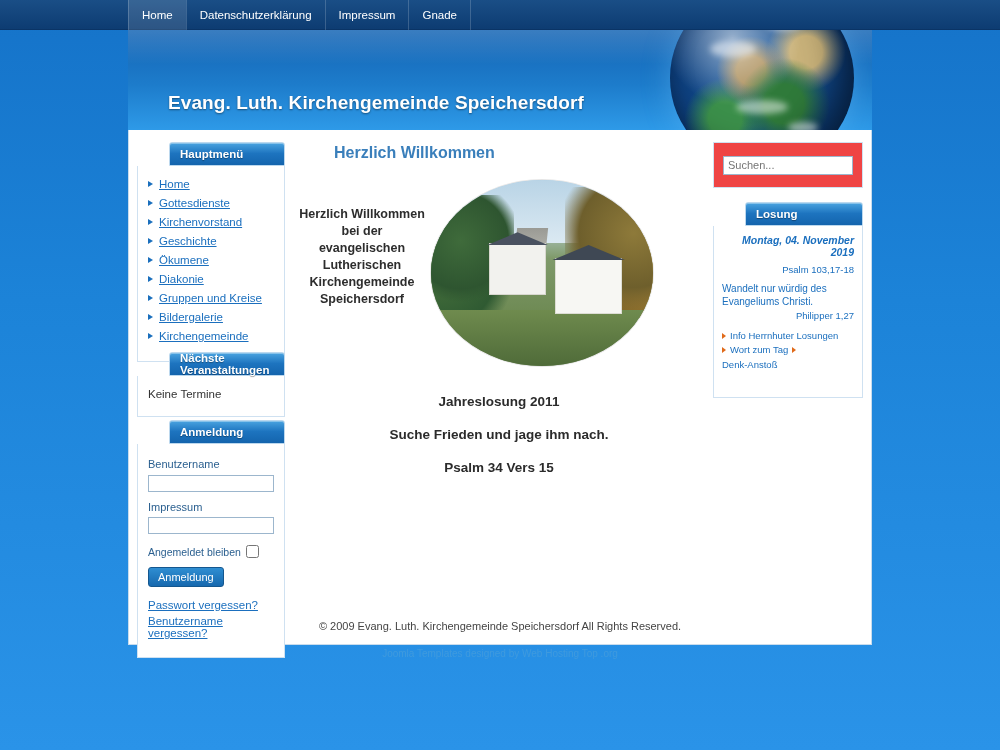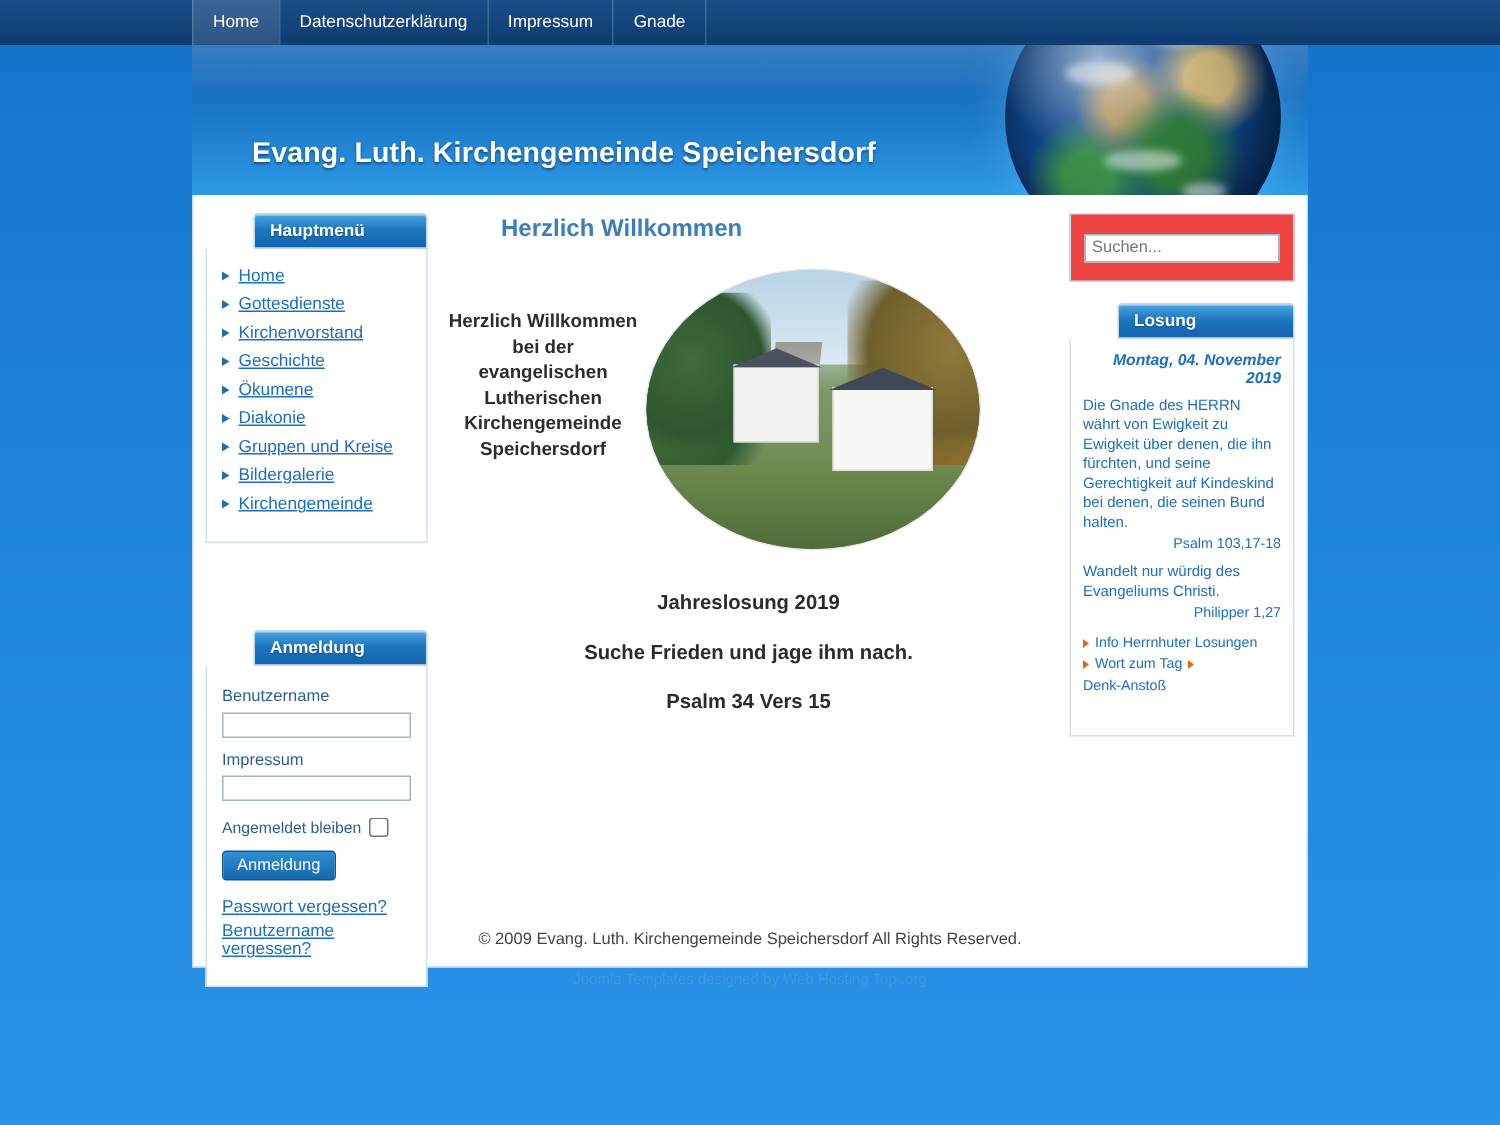--- a/index.html
+++ b/index.html
@@ -302,20 +302,28 @@
             <a>Bildergalerie</a>
           </li>
           <li>
             <span class="arrow"></span>
             <a>Kirchengemeinde</a>
           </li>
         </ul>
       </div>
     </div>
 
+    <div class="module" id="events">
+      <div class="module-head">
+        <span class="t">Nächste Veranstaltungen</span>
+      </div>
+      <div class="module-body">
+        <div class="empty">Keine Termine</div>
+      </div>
+    </div>
 
     <div class="module" id="login">
       <div class="module-head">
         <span class="t">Anmeldung</span>
       </div>
       <div class="module-body">
         <div class="field-label">Benutzername</div>
         <input class="text-input" type="text" value="" style="">
         <div class="field-label">Impressum</div>
         <input class="text-input" type="password" value="" style="">
@@ -341,37 +349,36 @@
           <div class="trees-l"></div>
           <div class="trees-r"></div>
           <div class="grass"></div>
           <div class="road"></div>
           <div class="church"></div>
           <div class="house"></div>
         </div>
       </div>
 
       <div id="jahreslosung">
-        <div>Jahreslosung 2019</div>
+        <div>Jahreslosung 2011</div>
         <div>Suche Frieden und jage ihm nach.</div>
         <div>Psalm 34 Vers 15</div>
       </div>
     </div>
 
     <div id="search-box">
       <input id="search-input" type="text" placeholder="Suchen..." style="">
     </div>
 
     <div class="module" id="losung">
       <div class="module-head">
         <span class="t">Losung</span>
       </div>
       <div class="module-body">
         <div class="losung-date">Montag, 04. November 2019</div>
-        <div class="losung-text">Die Gnade des HERRN währt von Ewigkeit zu Ewigkeit über denen, die ihn fürchten, und seine Gerechtigkeit auf Kindeskind bei denen, die seinen Bund halten.</div>
         <div class="losung-ref">Psalm 103,17-18</div>
         <div class="losung-text">Wandelt nur würdig des Evangeliums Christi.</div>
         <div class="losung-ref">Philipper 1,27</div>
         <div class="losung-links">
           <div class="lrow">
             <span class="bullet"></span>
             <a>Info Herrnhuter Losungen</a>
           </div>
           <div class="lrow">
             <span class="bullet"></span>

